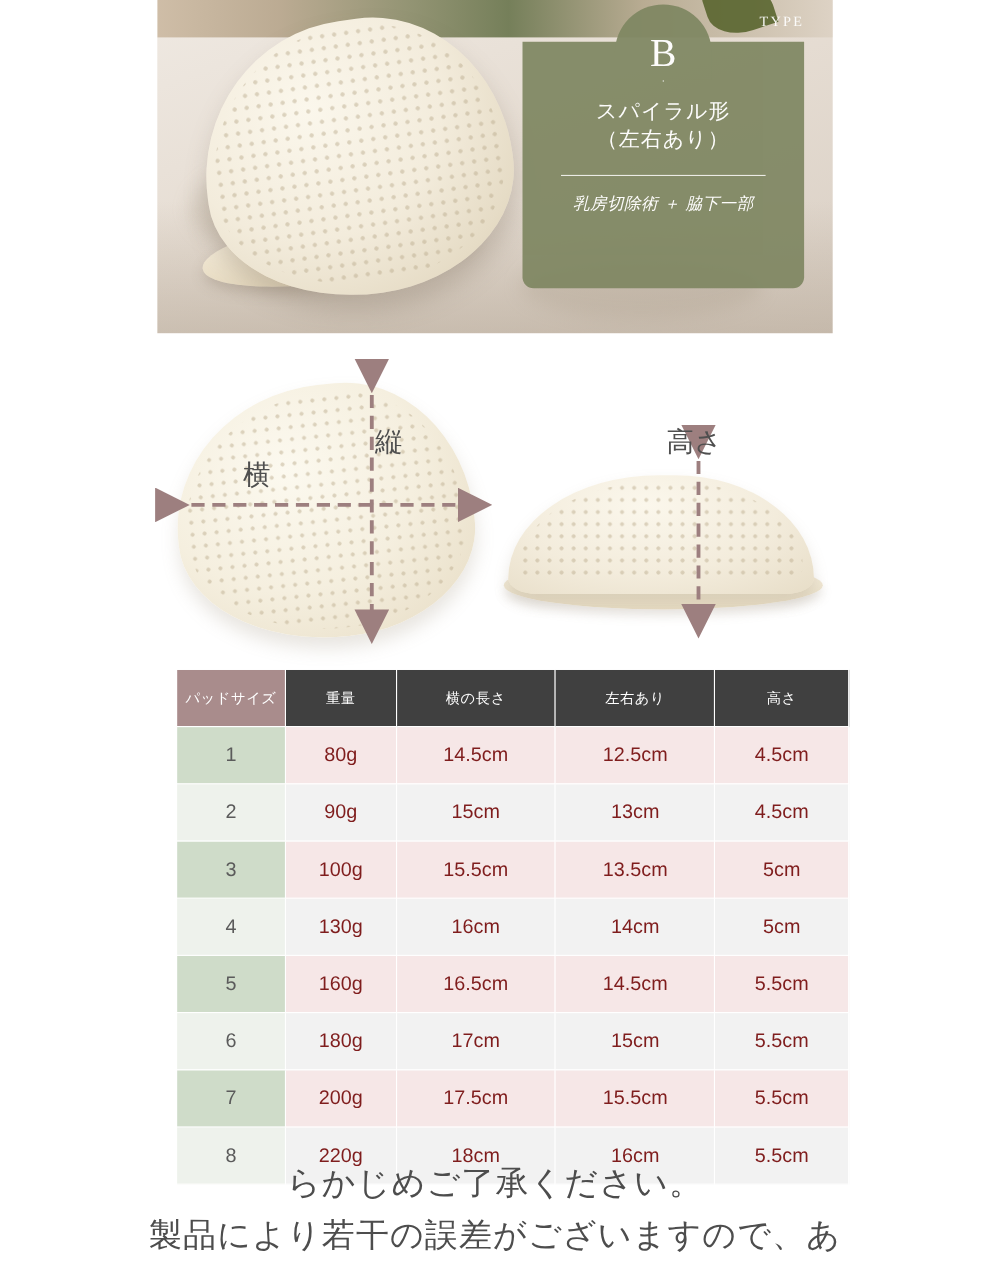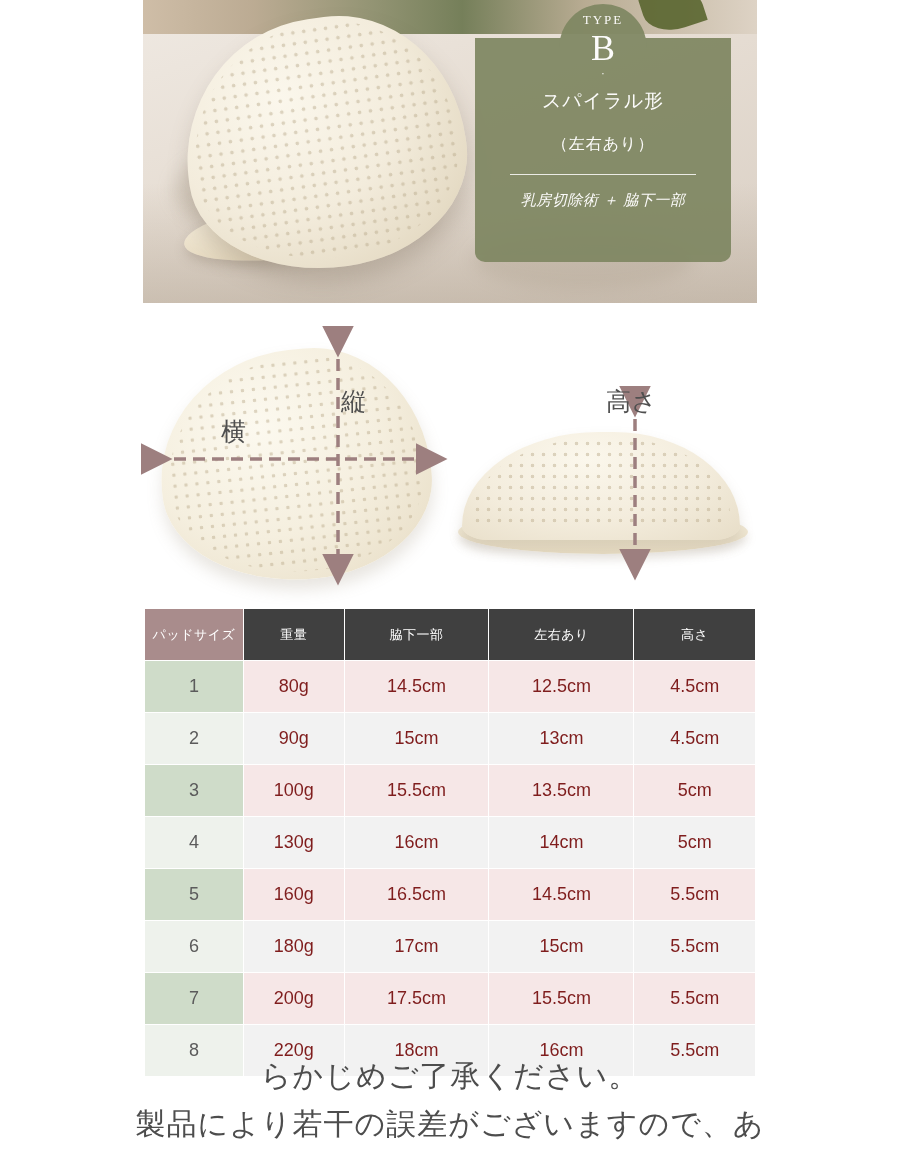--- a/index.html
+++ b/index.html
@@ -108,20 +108,21 @@
     background: #7f8762;
     border-radius: 44px 44px 0 0;
   }
   .type-word {
     position: relative;
     z-index: 2;
     margin-top: -26px;
     font-family: "Liberation Serif", serif;
     font-size: 13px;
     letter-spacing: 2px;
+    text-align: right;
   }
   .type-letter {
     position: relative;
     z-index: 2;
     font-family: "Liberation Serif", serif;
     font-size: 36px;
     line-height: 38px;
     margin-top: 1px;
   }
   .type-dot {
@@ -134,22 +135,22 @@
   .type-shape {
     position: relative;
     z-index: 2;
     font-size: 19px;
     margin-top: 9px;
     letter-spacing: 1px;
   }
   .type-shape2 {
     position: relative;
     z-index: 2;
-    font-size: 16px;
-    margin-top: 20px;
+    font-size: 19px;
+    margin-top: 0;
     letter-spacing: 1px;
   }
   .type-rule {
     position: relative;
     z-index: 2;
     width: 186px;
     height: 1px;
     background: rgba(255,255,255,.85);
     margin: 19px auto 0 auto;
   }
@@ -232,21 +233,21 @@
     color: #4f4f4f;
     font-family: "Liberation Sans", sans-serif;
   }
   .dim-yoko { left: 221px; top: 415px; }
   .dim-tate { left: 341px; top: 385px; }
   .dim-takasa { left: 606px; top: 385px; }
 
   
   .size-table {
     position: absolute;
-    left: 144px;
+    left: 160px;
     top: 608px;
     width: 612px;
     border-collapse: collapse;
     font-size: 17px;
   }
   .size-table th {
     background: #404040;
     color: #ffffff;
     font-weight: normal;
     font-size: 13px;
@@ -340,21 +341,21 @@
 
 <div class="dim-label dim-yoko">横</div>
 <div class="dim-label dim-tate">縦</div>
 <div class="dim-label dim-takasa">高さ</div>
 
 <table class="size-table">
   <thead>
     <tr>
       <th>パッドサイズ</th>
       <th>重量</th>
-      <th>脇下一部</th>
+      <th>横の長さ</th>
       <th>左右あり</th>
       <th>高さ</th>
     </tr>
   </thead>
   <tbody>
     <tr>
       <td class="col-size">1</td>
       <td>80g</td>
       <td>14.5cm</td>
       <td>12.5cm</td>

